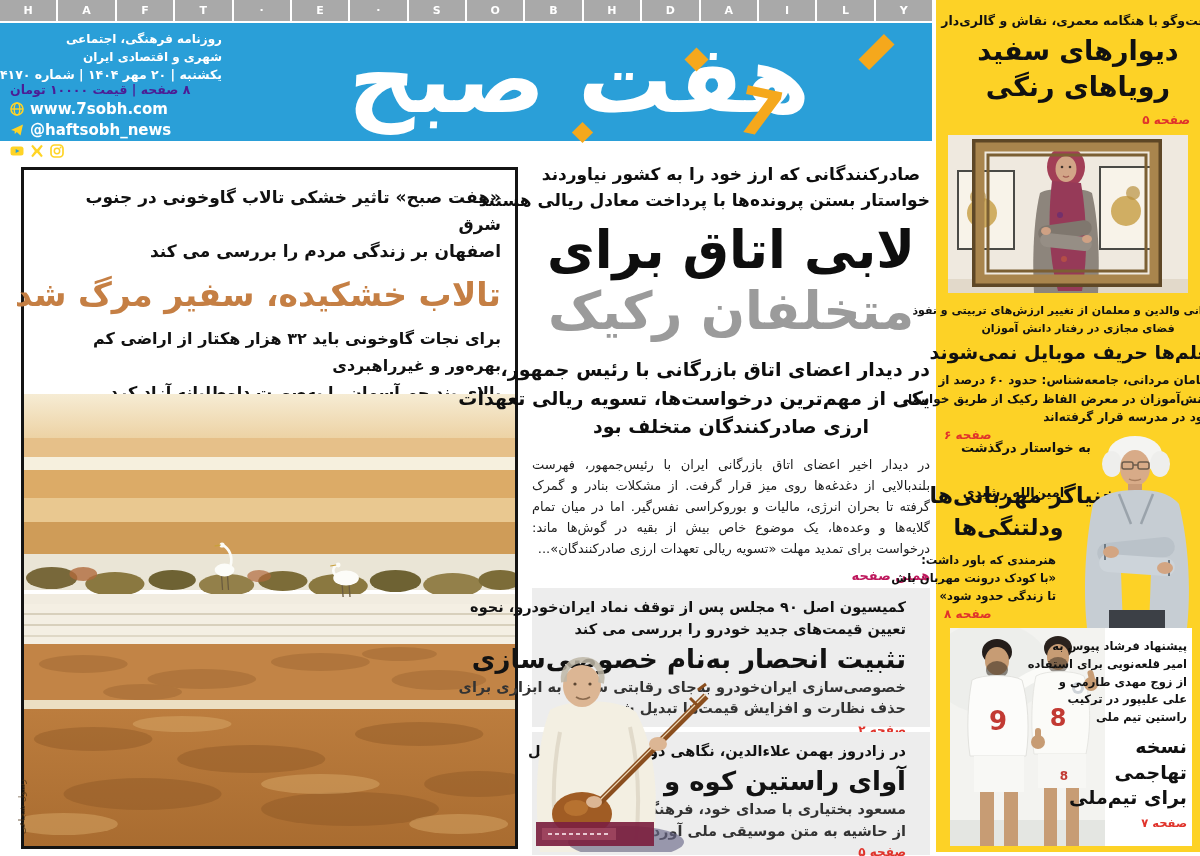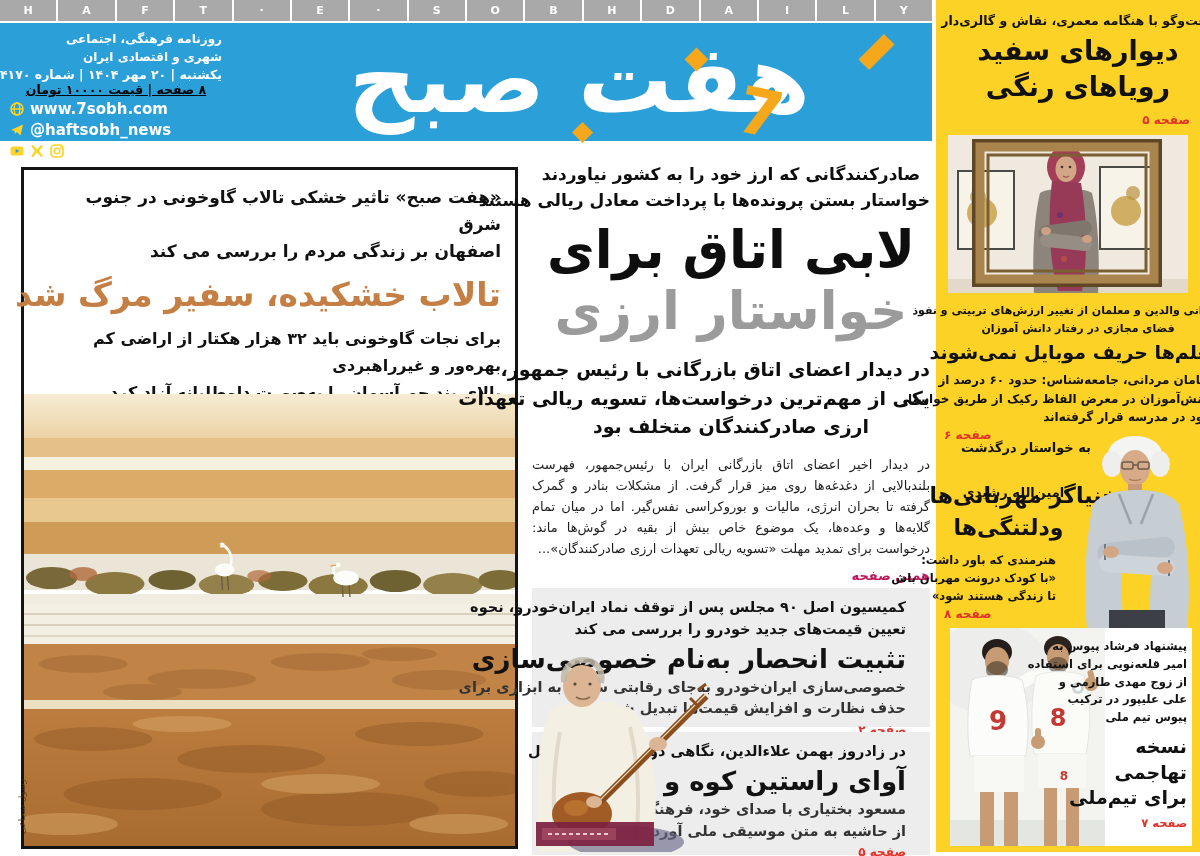--- a/index.html
+++ b/index.html
@@ -11,21 +11,21 @@
   
   .strip{left:0;top:0;width:932px;height:21px;display:flex;gap:2px;background:#fff;border-bottom:2px solid #fff;}
   .strip .cell{flex:1;background:#a9a9a9;color:#fff;font-size:11px;font-weight:bold;
                display:flex;align-items:center;justify-content:center;}
 
   
   .bluehead{left:0;top:23px;width:932px;height:118px;background:#2a9fd8;}
   .mh-info{position:absolute;left:10px;top:7px;width:212px;color:#fff;}
   .mh-fa{direction:rtl;text-align:right;font-weight:bold;font-size:12px;line-height:1.5;white-space:nowrap;}
   .mh-date{direction:rtl;text-align:right;font-weight:bold;font-size:12.5px;margin-top:1px;white-space:nowrap;}
-  .mh-price{direction:rtl;text-align:center;font-weight:bold;font-size:12.5px;color:#000000;white-space:nowrap;text-decoration:underline;}
+  .mh-price{direction:rtl;text-align:left;font-weight:bold;font-size:12.5px;color:#4c1d95;white-space:nowrap;}
   .mh-url{display:flex;align-items:center;gap:6px;font-weight:bold;font-size:15px;margin-top:3px;white-space:nowrap;}
   .icn{display:inline-flex;width:14px;height:14px;}
   .logo{position:absolute;left:270px;top:10px;width:620px;height:104px;color:#fff;text-align:center;}
   .logo-text{font-size:94px;font-weight:bold;line-height:1;direction:rtl;white-space:nowrap;
              transform:skewX(-3deg);}
   .diamond{position:absolute;background:#f5a81c;}
   .d1{width:15px;height:30px;right:6px;top:4px;transform:rotate(45deg) scaleY(1.2);}
   .d2{width:17px;height:17px;right:185px;top:18px;transform:rotate(45deg);}
   .d3{width:15px;height:15px;right:300px;top:92px;transform:rotate(45deg);}
   .logo-seven{position:absolute;left:468px;top:48px;color:#f5a81c;font-size:64px;font-weight:bold;
@@ -260,21 +260,21 @@
       <div class="credit">رسول شجاعی</div>
     </div>
   </div>
 
   <div class="abs center-col">
     <div class="lead-kicker">
       <span class="nw">صادرکنندگانی که ارز خود را به کشور نیاوردند</span><br>
       <span class="nw">خواستار بستن پرونده‌ها با پرداخت معادل ریالی هستند</span>
     </div>
     <div class="lead-h1">لابی اتاق برای</div>
-    <div class="lead-h2">خواستار ارزی</div>
+    <div class="lead-h2">متخلفان رکیک</div>
     <div class="lead-sub">
       <span class="nw">در دیدار اعضای اتاق بازرگانی با رئیس جمهور،</span><br>
       <span class="nw">یکی از مهم‌ترین درخواست‌ها، تسویه ریالی تعهدات</span><br>
       <span class="nw">ارزی صادرکنندگان متخلف بود</span>
     </div>
     <div class="lead-body">در دیدار اخیر اعضای اتاق بازرگانی ایران با رئیس‌جمهور، فهرست بلندبالایی از دغدغه‌ها روی میز قرار گرفت. از مشکلات بنادر و گمرک گرفته تا بحران انرژی، مالیات و بوروکراسی نفس‌گیر. اما در میان تمام گلایه‌ها و وعده‌ها، یک موضوع خاص بیش از بقیه در گوش‌ها ماند: درخواست برای تمدید مهلت «تسویه ریالی تعهدات ارزی صادرکنندگان»...</div>
     <div class="lead-ref">همین صفحه</div>
   </div>
 
   <div class="abs gbox box1">
@@ -383,21 +383,21 @@
     </div>
     <div class="m-ref">صفحه ۶</div>
 
     <div class="s-k1">به خواستار درگذشت</div>
     <div class="s-k2">امین‌الله رشیدی</div>
     <div class="s-h1">خنیاگر مهربانی‌ها</div>
     <div class="s-h2">ودلتنگی‌ها</div>
     <div class="s-sub">
       <span>هنرمندی که باور داشت:</span><br>
       <span>«با کودک درونت مهربان باش</span><br>
-      <span>تا زندگی هستند شود»</span>
+      <span>تا زندگی حدود شود»</span>
     </div>
     <div class="s-ref">صفحه ۸</div>
     <div class="s-photo">
       <svg width="100%" height="100%" viewBox="0 0 125 196">
         <ellipse cx="60" cy="22" rx="27" ry="18" fill="#f4f4f2"></ellipse>
         <ellipse cx="37" cy="32" rx="10" ry="13" fill="#eeeeec"></ellipse>
         <ellipse cx="85" cy="32" rx="10" ry="13" fill="#eeeeec"></ellipse>
         <ellipse cx="60" cy="36" rx="15" ry="18" fill="#d8ab88"></ellipse>
         <rect x="47" y="30" width="11" height="7" rx="2" fill="none" stroke="#6b5b4b" stroke-width="1.5"></rect>
         <rect x="63" y="30" width="11" height="7" rx="2" fill="none" stroke="#6b5b4b" stroke-width="1.5"></rect>
@@ -462,21 +462,21 @@
             <text x="114" y="152" text-anchor="middle" font-family="DejaVu Sans, sans-serif" font-size="12" font-weight="bold" fill="#c23a33">8</text>
           </g>
         </svg>
       </div>
       <div class="f-text">
         <div class="f-kicker">
           <span>پیشنهاد فرشاد پیوس به</span><br>
           <span>امیر قلعه‌نویی برای استفاده</span><br>
           <span>از زوج مهدی طارمی و</span><br>
           <span>علی علیپور در ترکیب</span><br>
-          <span>پیوس تیم ملی</span>
+          <span>راستین تیم ملی</span>
         </div>
         <div class="f-h">
           <span>نسخه</span><br>
           <span>تهاجمی</span><br>
           <span>برای تیم‌ملی</span>
         </div>
         <div class="f-ref">صفحه ۷</div>
       </div>
     </div>
 

